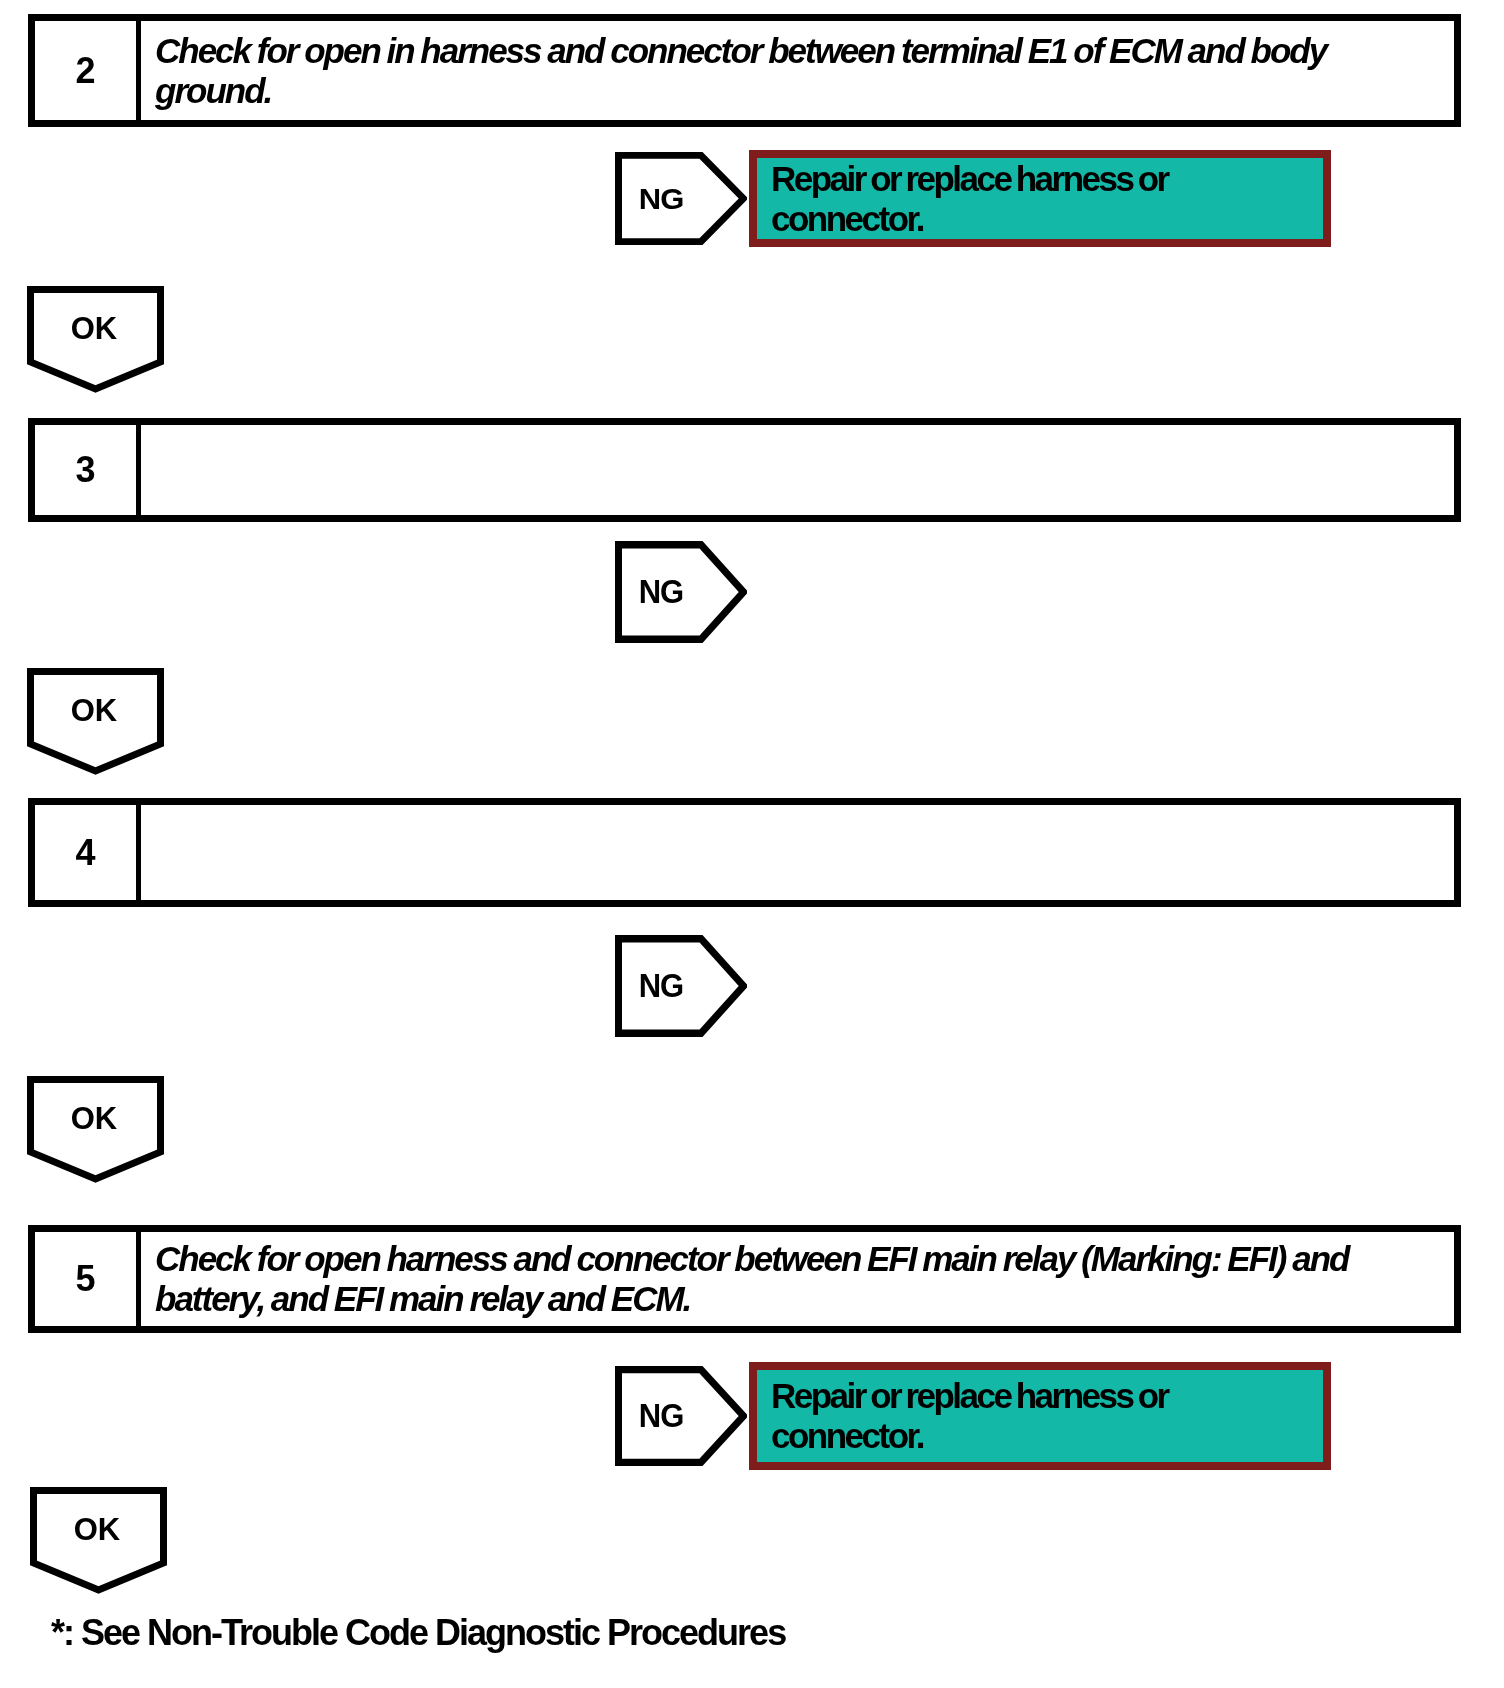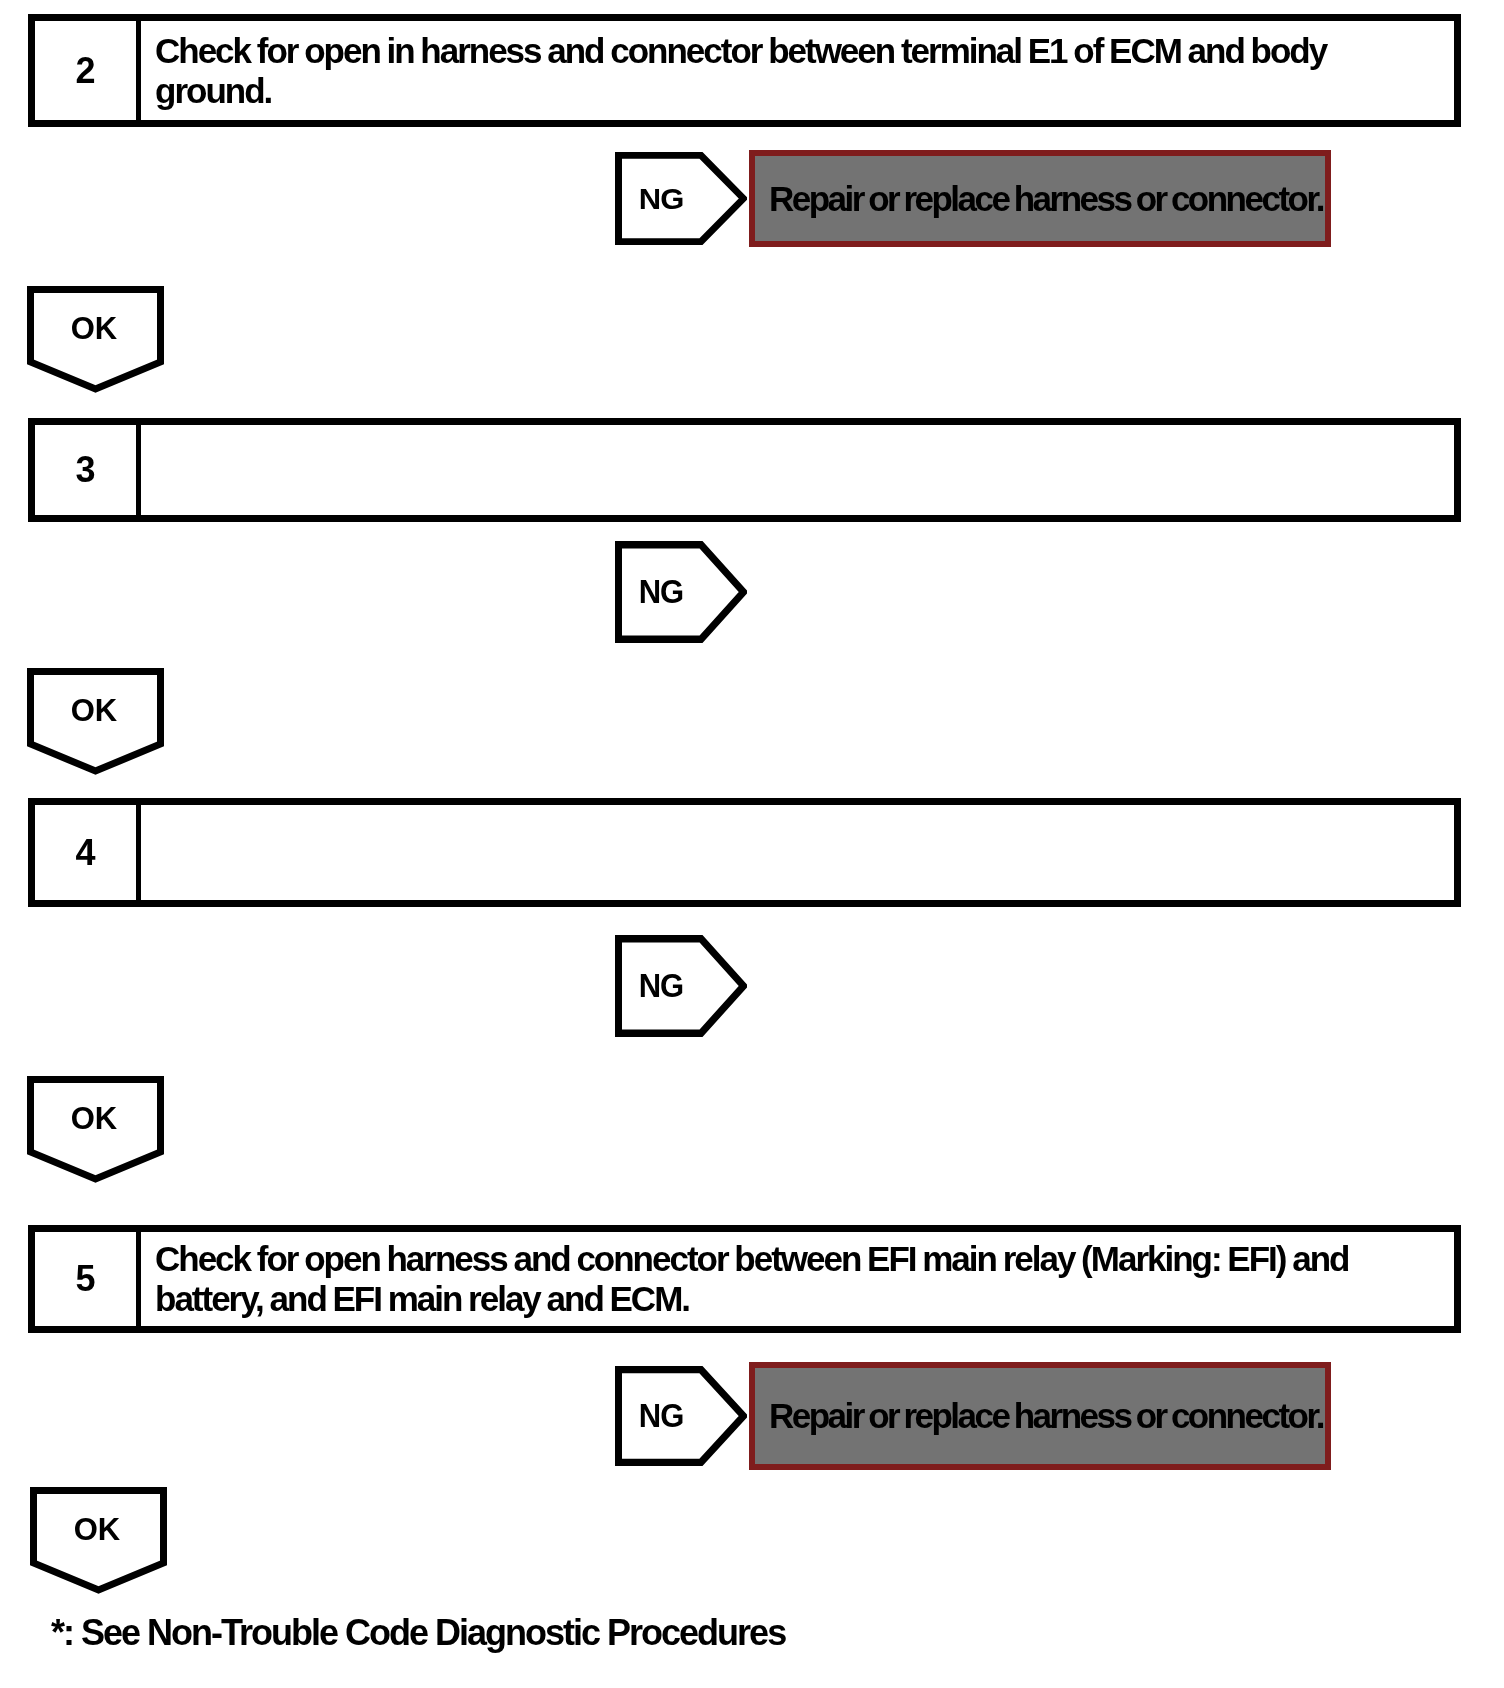--- a/index.html
+++ b/index.html
@@ -29,35 +29,36 @@
     font-size: 36px;
   }
   .step-text {
     flex: 1;
     display: flex; align-items: center;
     padding: 6px 22px 6px 14px;
     font-size: 35px;
     line-height: 1.14;
     letter-spacing: -2px;
     word-spacing: -1px;
+    font-style: italic;
   }
 
   
   .ng-row {
     position: absolute;
     left: 615px; width: 716px;
     display: flex; align-items: center;
   }
   .ng-svg { flex: 0 0 auto; display: block; }
   .ng-result {
     align-self: stretch;
     flex: 1;
     margin-left: 2px;
-    border: 6px solid #7f1d1d;
-    background: #737373;
+    border: 8px solid #7f1d1d;
+    background: #14b8a6;
     display: flex; align-items: center;
     padding: 6px 2px 6px 14px;
     font-size: 35px;
     line-height: 1.14;
     letter-spacing: -2.5px;
     word-spacing: -2px;
   }
 
   .ok-svg { position: absolute; display: block; }
 

